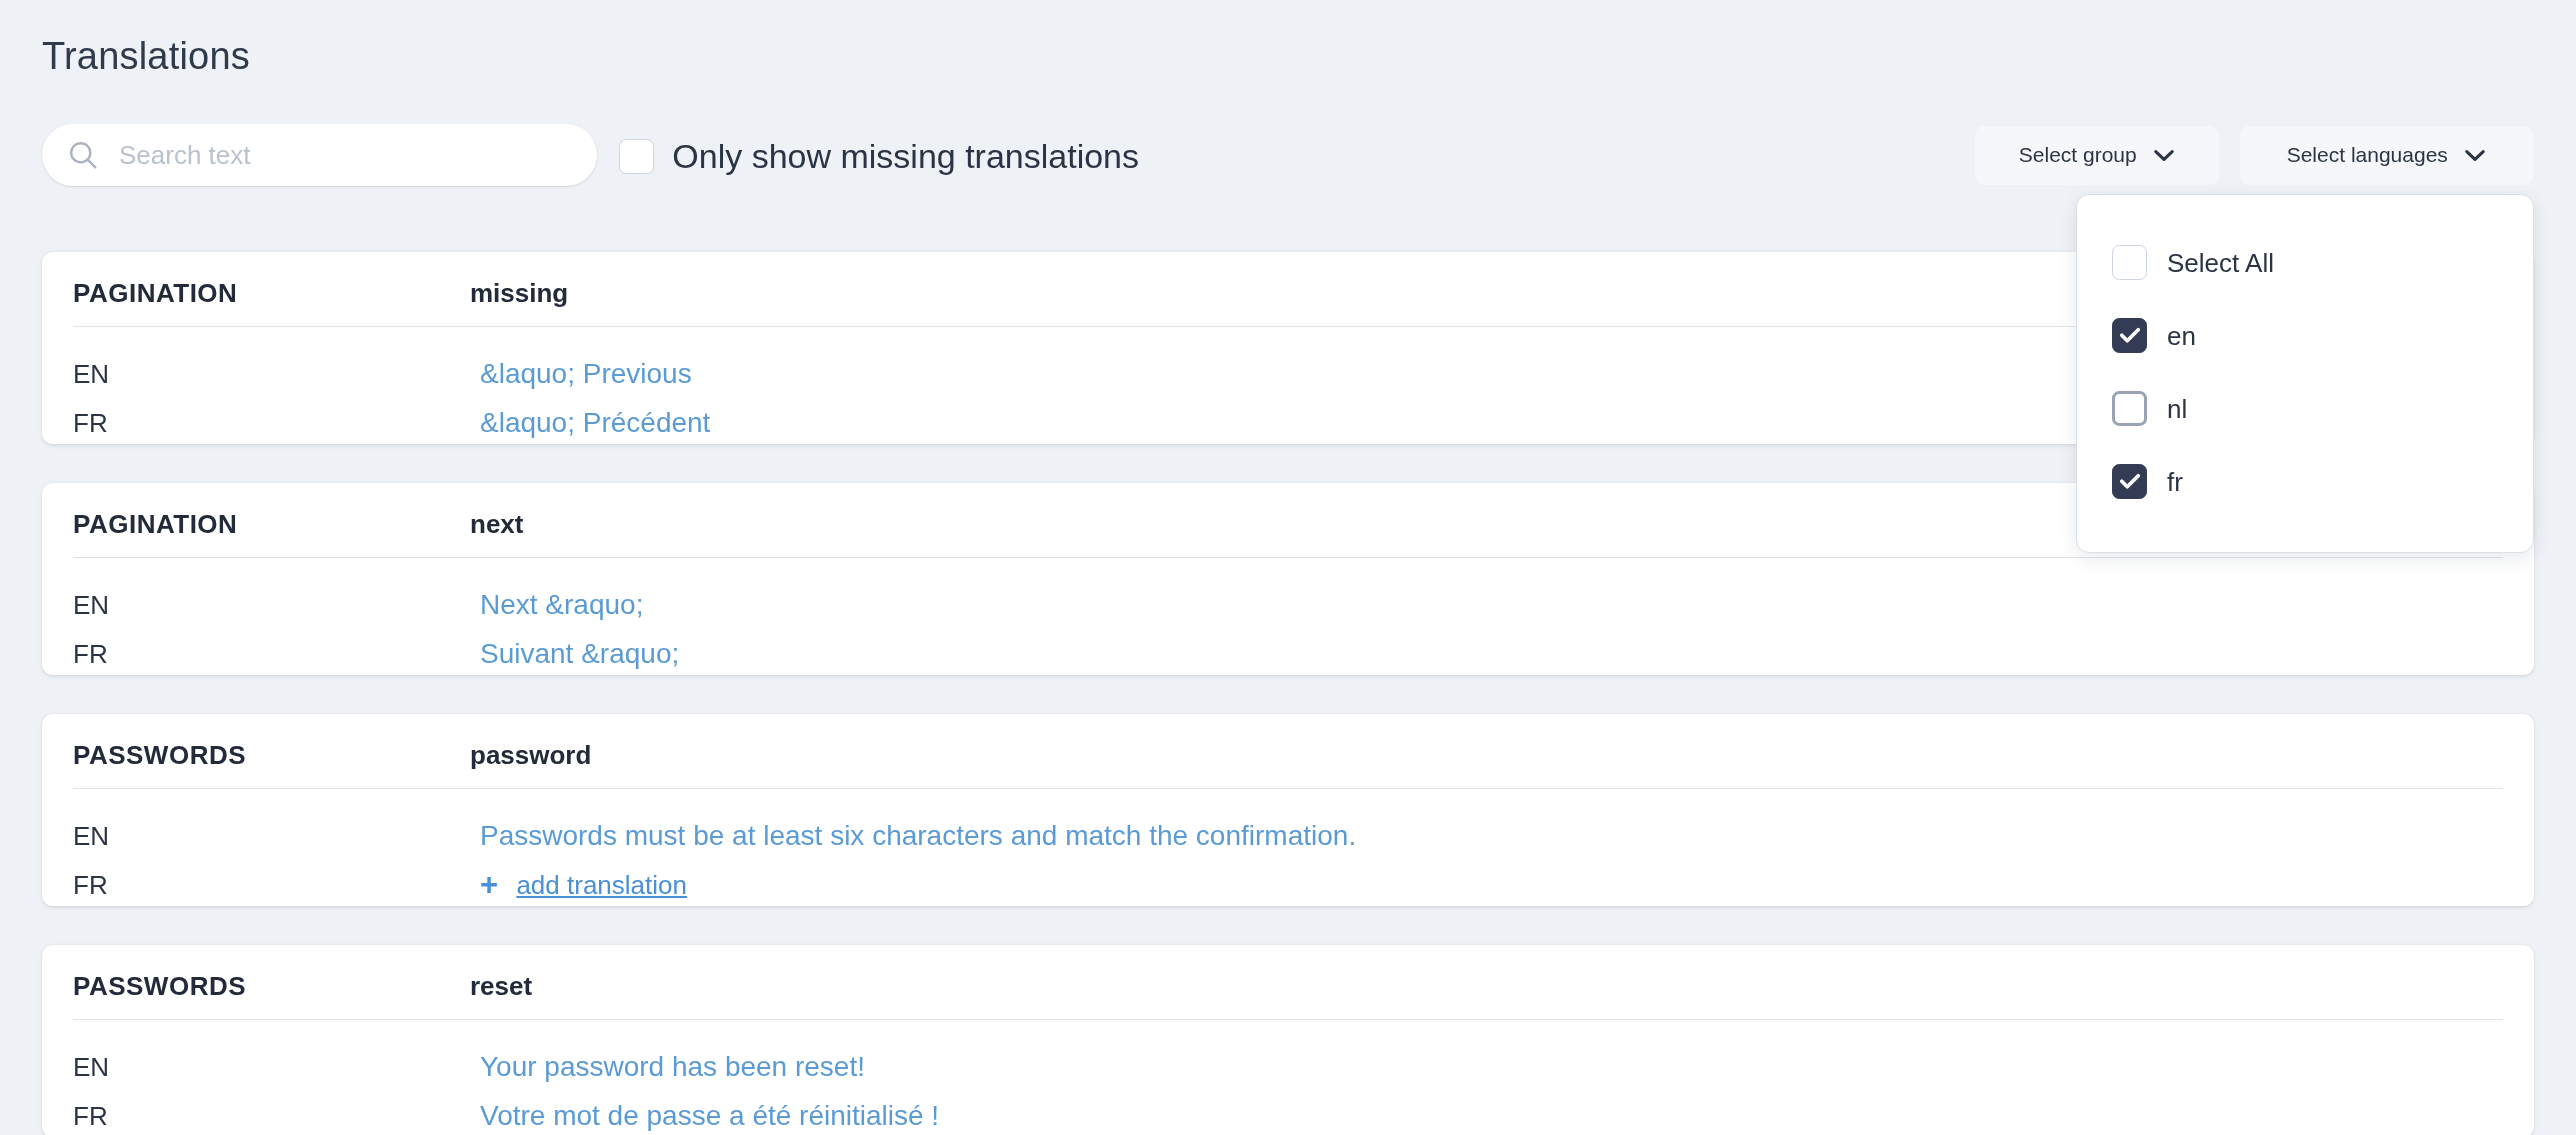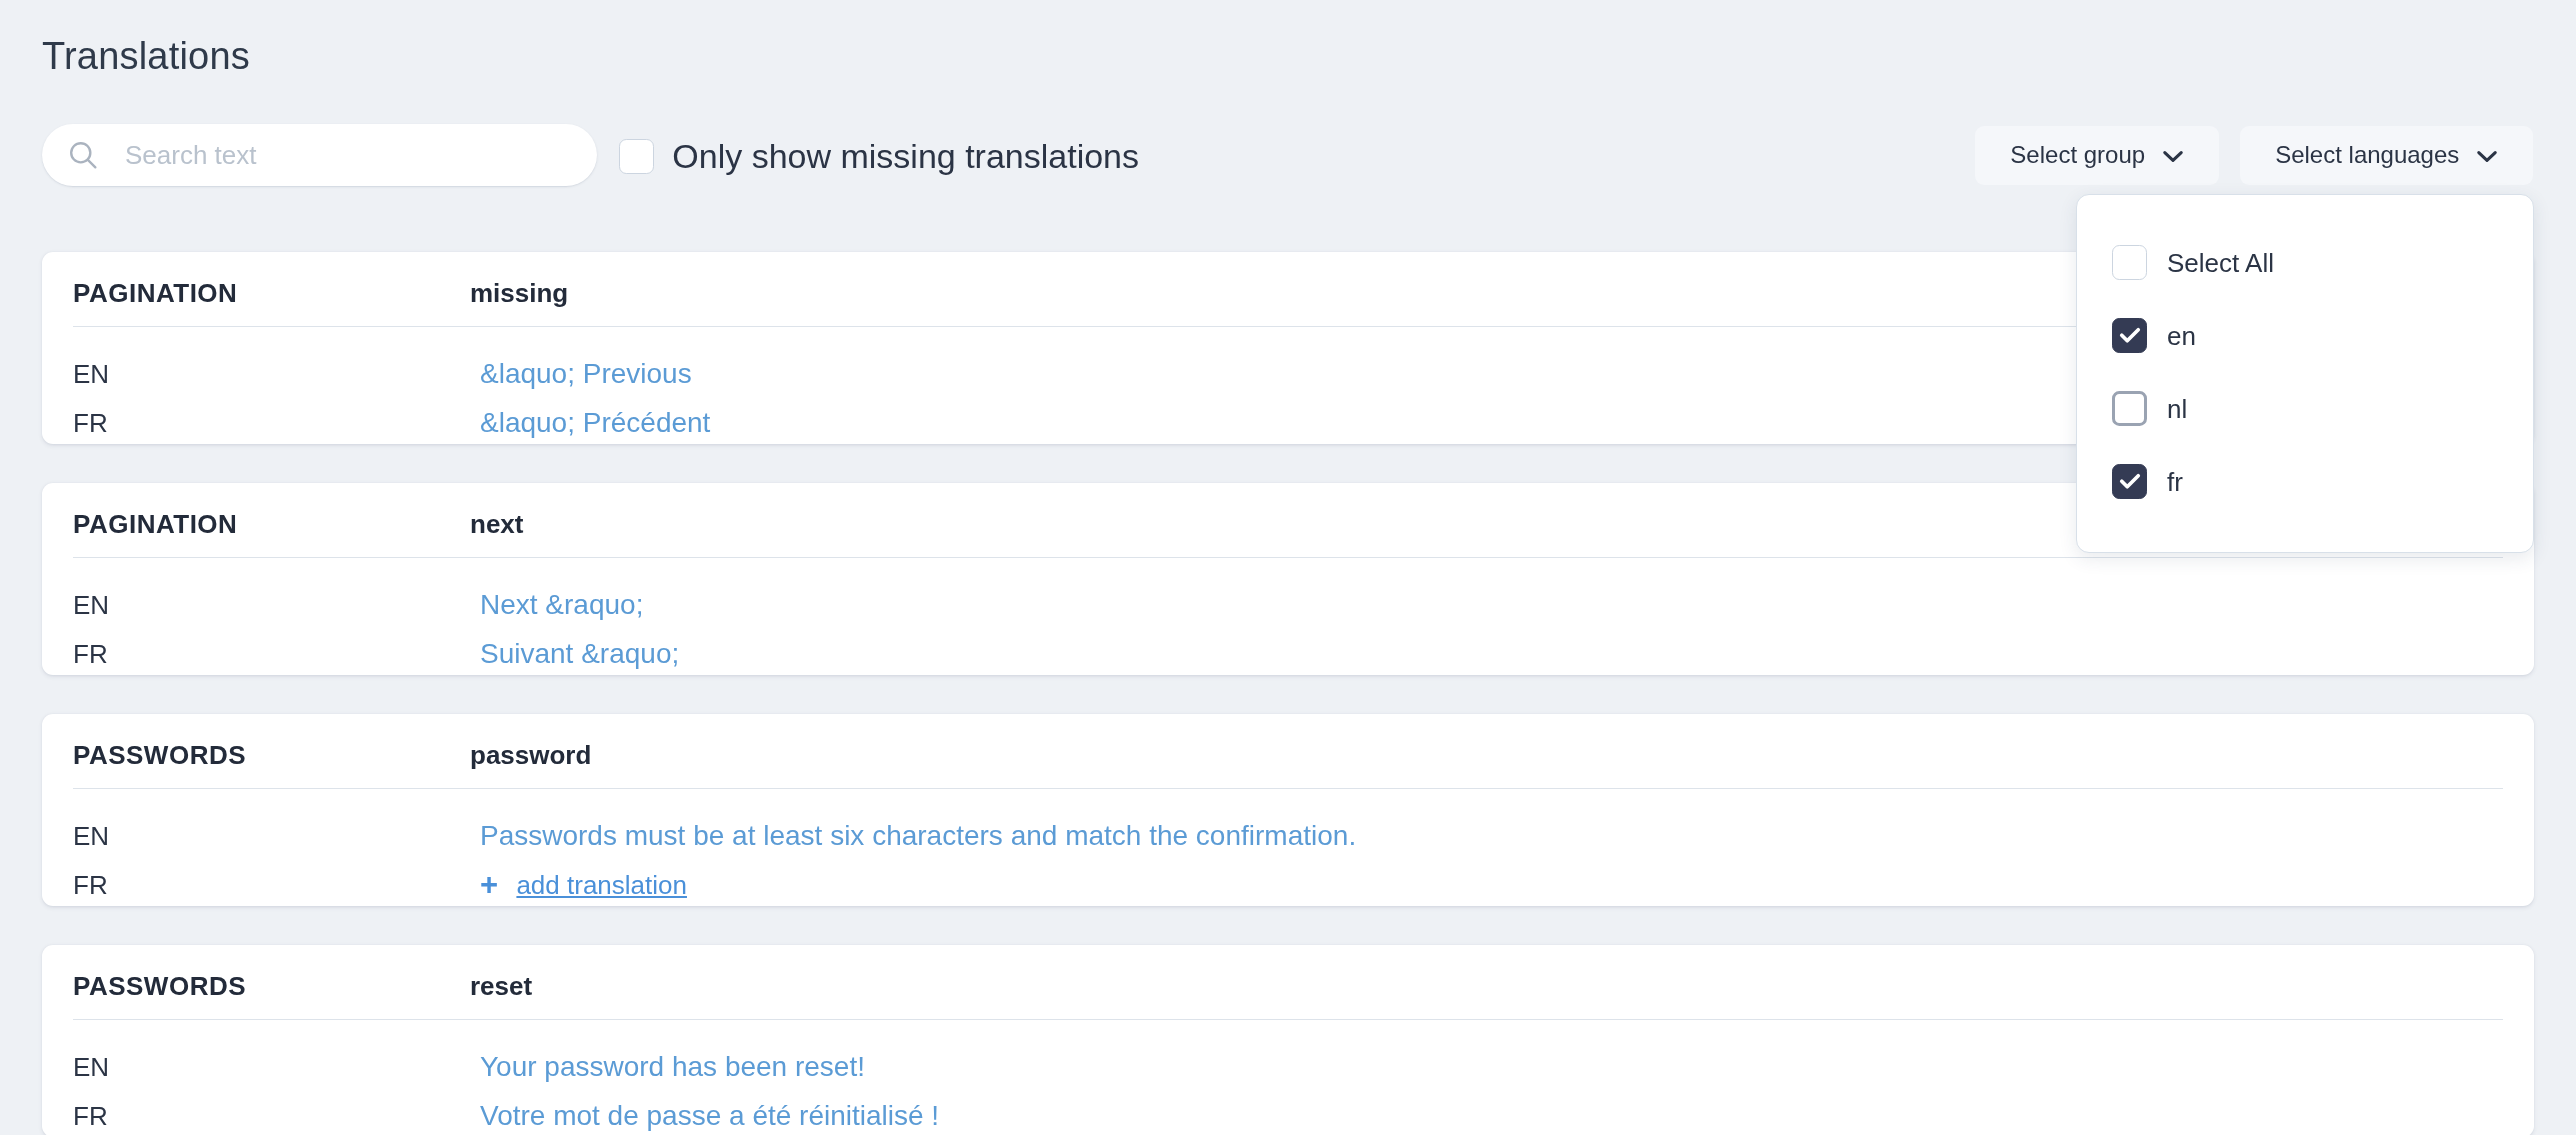--- a/index.html
+++ b/index.html
@@ -67,21 +67,21 @@
     display: block;
   }
 
   .search-input {
     border: none;
     outline: none;
     background: transparent;
     font-family: "Liberation Sans", sans-serif;
     font-size: 26px;
     color: #3c4757;
-    margin-left: 26px;
+    margin-left: 20px;
     width: 439px;
     height: 37px;
     line-height: 37px;
   }
   .search-input::placeholder { color: #b9c2cd; }
 
   .missing-wrap {
     position: absolute;
     left: 619px;
     top: 13px;
@@ -124,21 +124,21 @@
     height: 59px;
     background: #f5f7fa;
     border: none;
     border-radius: 9.2px;
     display: flex;
     align-items: center;
     justify-content: center;
     gap: 16.5px;
     padding: 0 26px;
     font-family: "Liberation Sans", sans-serif;
-    font-size: 24px;
+    font-size: 21px;
     color: #2b3445;
     cursor: pointer;
     white-space: nowrap;
   }
   .pill-btn .chev { display: block; }
 
   #btn-select-group { left: 1975px; width: 244px; }
   #btn-select-languages { left: 2240px; width: 293px; }
 
   

